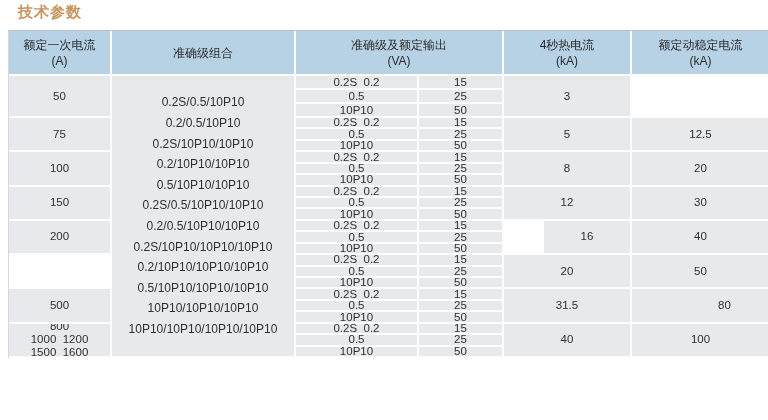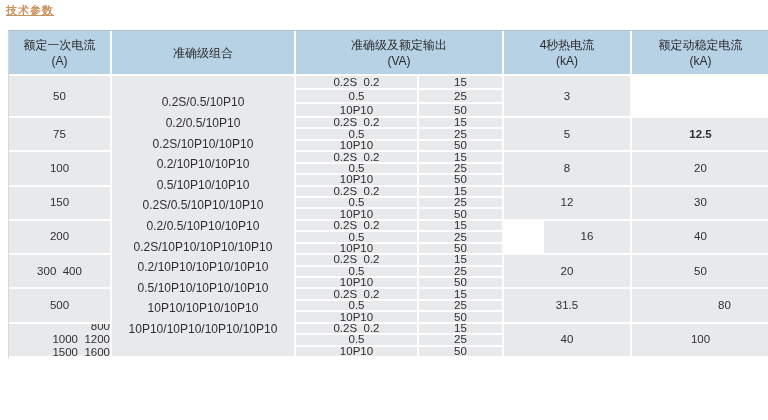--- a/index.html
+++ b/index.html
@@ -1,22 +1,22 @@
 <!DOCTYPE html>
 <html><head>
 <meta charset="utf-8">
 <style>
   * { margin:0; padding:0; box-sizing:border-box; }
   html,body { width:768px; height:420px; background:#ffffff; overflow:hidden;
     font-family:"Liberation Sans","DejaVu Sans",sans-serif; }
   body { position:relative; }
 
   .page-title {
-    position:absolute; left:6px; top:3px;
-    font-size:11px; font-weight:bold; color:#c8935e; letter-spacing:1px;text-decoration:underline;
+    position:absolute; left:18px; top:3px;
+    font-size:15px; font-weight:bold; color:#c8935e; letter-spacing:1px;
   }
 
   .spec-table {
     position:absolute; left:8px; top:30px; width:760px; height:328px;
     display:grid;
     grid-template-columns:103px 184px 123px 85px 128px 137px;
     grid-template-rows:45px repeat(24, 1fr);
     background:#ffffff;
     border-top:1px solid #b6c3cd;
     border-left:1px solid #d5d9dc;
@@ -60,21 +60,21 @@
     <div class="cell" style="grid-area: 2 / 5 / span 3 / span 1;"><div>3</div></div>
     <div class="cell last-col" style="grid-area: 2 / 6 / span 3 / span 1; margin-top: 40px;"><div>7.5</div></div>
     <div class="cell" style="grid-area: 5 / 1 / span 3 / span 1;"><div>75</div></div>
     <div class="cell" style="grid-area: 5 / 3 / span 1 / span 1;"><div>0.2S  0.2</div></div>
     <div class="cell" style="grid-area: 5 / 4 / span 1 / span 1;"><div>15</div></div>
     <div class="cell" style="grid-area: 6 / 3 / span 1 / span 1;"><div>0.5</div></div>
     <div class="cell" style="grid-area: 6 / 4 / span 1 / span 1;"><div>25</div></div>
     <div class="cell" style="grid-area: 7 / 3 / span 1 / span 1;"><div>10P10</div></div>
     <div class="cell" style="grid-area: 7 / 4 / span 1 / span 1;"><div>50</div></div>
     <div class="cell" style="grid-area: 5 / 5 / span 3 / span 1;"><div>5</div></div>
-    <div class="cell last-col" style="grid-area: 5 / 6 / span 3 / span 1; font-weight: bold;"><div>12.5</div></div>
+    <div class="cell last-col" style="grid-area: 5 / 6 / span 3 / span 1;"><div>12.5</div></div>
     <div class="cell" style="grid-area: 8 / 1 / span 3 / span 1;"><div>100</div></div>
     <div class="cell" style="grid-area: 8 / 3 / span 1 / span 1;"><div>0.2S  0.2</div></div>
     <div class="cell" style="grid-area: 8 / 4 / span 1 / span 1;"><div>15</div></div>
     <div class="cell" style="grid-area: 9 / 3 / span 1 / span 1;"><div>0.5</div></div>
     <div class="cell" style="grid-area: 9 / 4 / span 1 / span 1;"><div>25</div></div>
     <div class="cell" style="grid-area: 10 / 3 / span 1 / span 1;"><div>10P10</div></div>
     <div class="cell" style="grid-area: 10 / 4 / span 1 / span 1;"><div>50</div></div>
     <div class="cell" style="grid-area: 8 / 5 / span 3 / span 1;"><div>8</div></div>
     <div class="cell last-col" style="grid-area: 8 / 6 / span 3 / span 1;"><div>20</div></div>
     <div class="cell" style="grid-area: 11 / 1 / span 3 / span 1;"><div>150</div></div>
@@ -88,39 +88,38 @@
     <div class="cell last-col" style="grid-area: 11 / 6 / span 3 / span 1;"><div>30</div></div>
     <div class="cell" style="grid-area: 14 / 1 / span 3 / span 1; text-align: center;"><div>200</div></div>
     <div class="cell" style="grid-area: 14 / 3 / span 1 / span 1;"><div>0.2S  0.2</div></div>
     <div class="cell" style="grid-area: 14 / 4 / span 1 / span 1;"><div>15</div></div>
     <div class="cell" style="grid-area: 15 / 3 / span 1 / span 1;"><div>0.5</div></div>
     <div class="cell" style="grid-area: 15 / 4 / span 1 / span 1;"><div>25</div></div>
     <div class="cell" style="grid-area: 16 / 3 / span 1 / span 1;"><div>10P10</div></div>
     <div class="cell" style="grid-area: 16 / 4 / span 1 / span 1;"><div>50</div></div>
     <div class="cell" style="grid-area: 14 / 5 / span 3 / span 1; margin-left: 40px;"><div>16</div></div>
     <div class="cell last-col" style="grid-area: 14 / 6 / span 3 / span 1;"><div>40</div></div>
-    <div class="cell" style="grid-area: 17 / 1 / span 3 / span 1;"><div>300  400</div></div>
     <div class="cell" style="grid-area: 17 / 3 / span 1 / span 1;"><div>0.2S  0.2</div></div>
     <div class="cell" style="grid-area: 17 / 4 / span 1 / span 1;"><div>15</div></div>
     <div class="cell" style="grid-area: 18 / 3 / span 1 / span 1;"><div>0.5</div></div>
     <div class="cell" style="grid-area: 18 / 4 / span 1 / span 1;"><div>25</div></div>
     <div class="cell" style="grid-area: 19 / 3 / span 1 / span 1;"><div>10P10</div></div>
     <div class="cell" style="grid-area: 19 / 4 / span 1 / span 1;"><div>50</div></div>
     <div class="cell" style="grid-area: 17 / 5 / span 3 / span 1;"><div>20</div></div>
     <div class="cell last-col" style="grid-area: 17 / 6 / span 3 / span 1;"><div>50</div></div>
     <div class="cell" style="grid-area: 20 / 1 / span 3 / span 1;"><div>500</div></div>
     <div class="cell" style="grid-area: 20 / 3 / span 1 / span 1;"><div>0.2S  0.2</div></div>
     <div class="cell" style="grid-area: 20 / 4 / span 1 / span 1;"><div>15</div></div>
     <div class="cell" style="grid-area: 21 / 3 / span 1 / span 1;"><div>0.5</div></div>
     <div class="cell" style="grid-area: 21 / 4 / span 1 / span 1;"><div>25</div></div>
     <div class="cell" style="grid-area: 22 / 3 / span 1 / span 1;"><div>10P10</div></div>
     <div class="cell" style="grid-area: 22 / 4 / span 1 / span 1;"><div>50</div></div>
     <div class="cell" style="grid-area: 20 / 5 / span 3 / span 1;"><div>31.5</div></div>
     <div class="cell last-col" style="grid-area: 20 / 6 / span 3 / span 1; padding-left: 48px;"><div>80</div></div>
-    <div class="cell" style="grid-area: 23 / 1 / span 3 / span 1; align-items: flex-end;"><div>800</div><div>1000  1200</div><div>1500  1600</div></div>
+    <div class="cell" style="grid-area: 23 / 1 / span 3 / span 1;"><div>800</div><div>1000  1200</div><div>1500  1600</div></div>
     <div class="cell" style="grid-area: 23 / 3 / span 1 / span 1;"><div>0.2S  0.2</div></div>
     <div class="cell" style="grid-area: 23 / 4 / span 1 / span 1;"><div>15</div></div>
     <div class="cell" style="grid-area: 24 / 3 / span 1 / span 1;"><div>0.5</div></div>
     <div class="cell" style="grid-area: 24 / 4 / span 1 / span 1;"><div>25</div></div>
     <div class="cell" style="grid-area: 25 / 3 / span 1 / span 1;"><div>10P10</div></div>
     <div class="cell" style="grid-area: 25 / 4 / span 1 / span 1;"><div>50</div></div>
     <div class="cell" style="grid-area: 23 / 5 / span 3 / span 1;"><div>40</div></div>
     <div class="cell last-col" style="grid-area: 23 / 6 / span 3 / span 1;"><div>100</div></div>
   </div>
 

